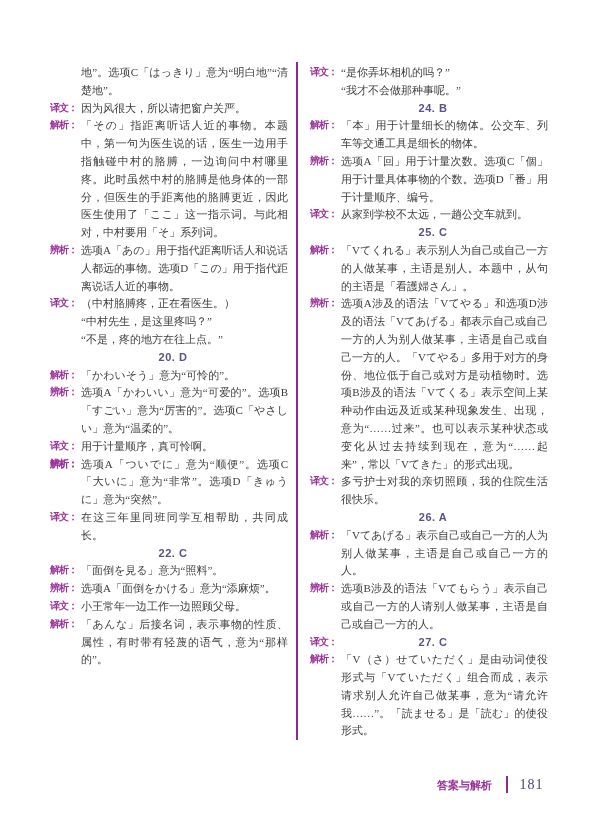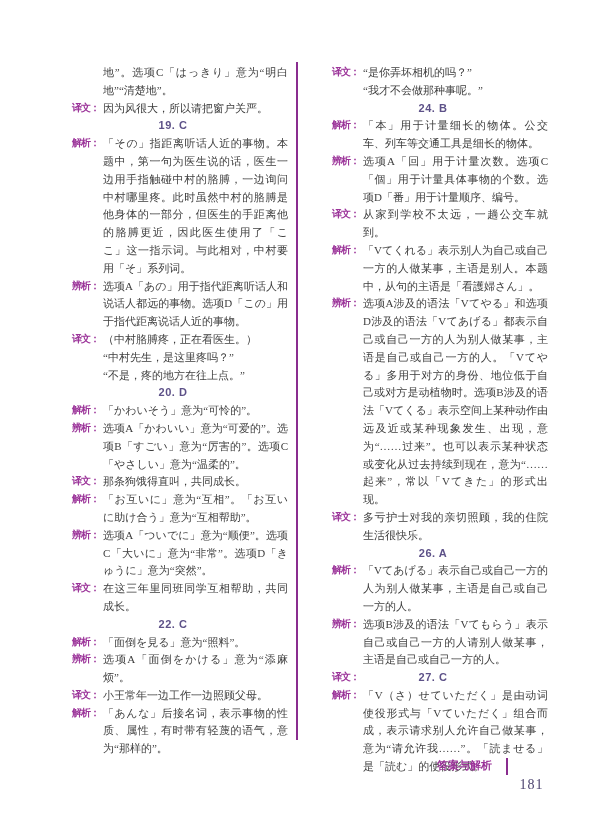--- a/index.html
+++ b/index.html
@@ -22,21 +22,21 @@
     position:absolute;
     top:64px;
     width:238px;
     font-size:11px;
     line-height:17.8px;
     text-align:justify;
   }
   .col-left{left:50px;}
   .col-right{left:310px;}
   .block{position:relative;}
-  .text-block{padding-left:31px;margin-left:22px;}
+  .text-block{padding-left:31px;}
   .block .label{
     position:absolute;
     left:0;top:0;
     width:31px;
     font-family:Liberation Mono, monospace;
     font-weight:bold;
     color:var(--label-color);
     letter-spacing:-1px;
     font-size:10px;
     white-space:nowrap;
@@ -55,21 +55,21 @@
   .col-divider{
     position:absolute;
     left:296px;top:62px;
     width:1.5px;height:678px;
     background:var(--divider-color);
   }
   .footer{
     position:absolute;
     left:437px;top:758px;
     display:flex;
-    align-items:flex-start;
+    align-items:flex-end;
   }
   .footer-section{
     font-family:"Liberation Sans","DejaVu Sans",sans-serif;
     font-weight:bold;
     font-size:11px;
     color:var(--label-color);
   }
   .footer-bar{
     display:inline-block;
     width:1.5px;height:17px;
@@ -83,49 +83,49 @@
     letter-spacing:1px;
     margin-top:19px;
   }
 </style>
 </head>
 <body>
 
 <div class="column col-left">
     <div class="block text-block"><span class="text">地”。选项C「はっきり」意为“明白地”“清楚地”。</span></div>
     <div class="block text-block"><span class="label">译文：</span><span class="text">因为风很大，所以请把窗户关严。</span></div>
-    <div class="block num-block">19. C</div>
     <div class="block text-block"><span class="label">解析：</span><span class="text">「その」指距离听话人近的事物。本题中，第一句为医生说的话，医生一边用手指触碰中村的胳膊，一边询问中村哪里疼。此时虽然中村的胳膊是他身体的一部分，但医生的手距离他的胳膊更近，因此医生使用了「ここ」这一指示词。与此相对，中村要用「そ」系列词。</span></div>
     <div class="block text-block"><span class="label">辨析：</span><span class="text">选项A「あの」用于指代距离听话人和说话人都远的事物。选项D「この」用于指代距离说话人近的事物。</span></div>
     <div class="block text-block"><span class="label">译文：</span><span class="text">（中村胳膊疼，正在看医生。）
 “中村先生，是这里疼吗？”
 “不是，疼的地方在往上点。”</span></div>
     <div class="block num-block">20. D</div>
     <div class="block text-block"><span class="label">解析：</span><span class="text">「かわいそう」意为“可怜的”。</span></div>
     <div class="block text-block"><span class="label">辨析：</span><span class="text">选项A「かわいい」意为“可爱的”。选项B「すごい」意为“厉害的”。选项C「やさしい」意为“温柔的”。</span></div>
-    <div class="block text-block"><span class="label">译文：</span><span class="text">那条狗饿得直叫，共同成长。</span></div>
-    <div class="block text-block"><span class="label">解析：</span><span class="text">「お互いに」意为“互相”。「お互いに助け合う」意为“互相帮助”。</span></div>
+    <div class="block text-block"><span class="label">译文：</span><span class="text">用于计量顺序，真可怜啊。</span></div>
+    <div class="block text-block"><span class="label">解析：</span></div>
     <div class="block text-block"><span class="label">辨析：</span><span class="text">选项A「ついでに」意为“顺便”。选项C「大いに」意为“非常”。选项D「きゅうに」意为“突然”。</span></div>
     <div class="block text-block"><span class="label">译文：</span><span class="text">在这三年里同班同学互相帮助，共同成长。</span></div>
     <div class="block num-block">22. C</div>
     <div class="block text-block"><span class="label">解析：</span><span class="text">「面倒を見る」意为“照料”。</span></div>
     <div class="block text-block"><span class="label">辨析：</span><span class="text">选项A「面倒をかける」意为“添麻烦”。</span></div>
     <div class="block text-block"><span class="label">译文：</span><span class="text">小王常年一边工作一边照顾父母。</span></div>
     <div class="block text-block"><span class="label">解析：</span><span class="text">「あんな」后接名词，表示事物的性质、属性，有时带有轻蔑的语气，意为“那样的”。</span></div>
   </div>
 
 <div class="col-divider"></div>
 
 <div class="column col-right">
     <div class="block text-block"><span class="label">译文：</span><span class="text">“是你弄坏相机的吗？”
 “我才不会做那种事呢。”</span></div>
     <div class="block num-block">24. B</div>
     <div class="block text-block"><span class="label">解析：</span><span class="text">「本」用于计量细长的物体。公交车、列车等交通工具是细长的物体。</span></div>
     <div class="block text-block"><span class="label">辨析：</span><span class="text">选项A「回」用于计量次数。选项C「個」用于计量具体事物的个数。选项D「番」用于计量顺序、编号。</span></div>
     <div class="block text-block"><span class="label">译文：</span><span class="text">从家到学校不太远，一趟公交车就到。</span></div>
+    <div class="block num-block">25. C</div>
     <div class="block text-block"><span class="label">解析：</span><span class="text">「Vてくれる」表示别人为自己或自己一方的人做某事，主语是别人。本题中，从句的主语是「看護婦さん」。</span></div>
     <div class="block text-block"><span class="label">辨析：</span><span class="text">选项A涉及的语法「Vてやる」和选项D涉及的语法「Vてあげる」都表示自己或自己一方的人为别人做某事，主语是自己或自己一方的人。「Vてやる」多用于对方的身份、地位低于自己或对方是动植物时。选项B涉及的语法「Vてくる」表示空间上某种动作由远及近或某种现象发生、出现，意为“……过来”。也可以表示某种状态或变化从过去持续到现在，意为“……起来”，常以「Vてきた」的形式出现。</span></div>
     <div class="block text-block"><span class="label">译文：</span><span class="text">多亏护士对我的亲切照顾，我的住院生活很快乐。</span></div>
     <div class="block num-block">26. A</div>
     <div class="block text-block"><span class="label">解析：</span><span class="text">「Vてあげる」表示自己或自己一方的人为别人做某事，主语是自己或自己一方的人。</span></div>
     <div class="block text-block"><span class="label">辨析：</span><span class="text">选项B涉及的语法「Vてもらう」表示自己或自己一方的人请别人做某事，主语是自己或自己一方的人。</span></div>
     <div class="block text-block"><span class="label">译文：</span></div>
     <div class="block num-block">27. C</div>
     <div class="block text-block"><span class="label">解析：</span><span class="text">「V（さ）せていただく」是由动词使役形式与「Vていただく」组合而成，表示请求别人允许自己做某事，意为“请允许我……”。「読ませる」是「読む」的使役形式。</span></div>
   </div>

